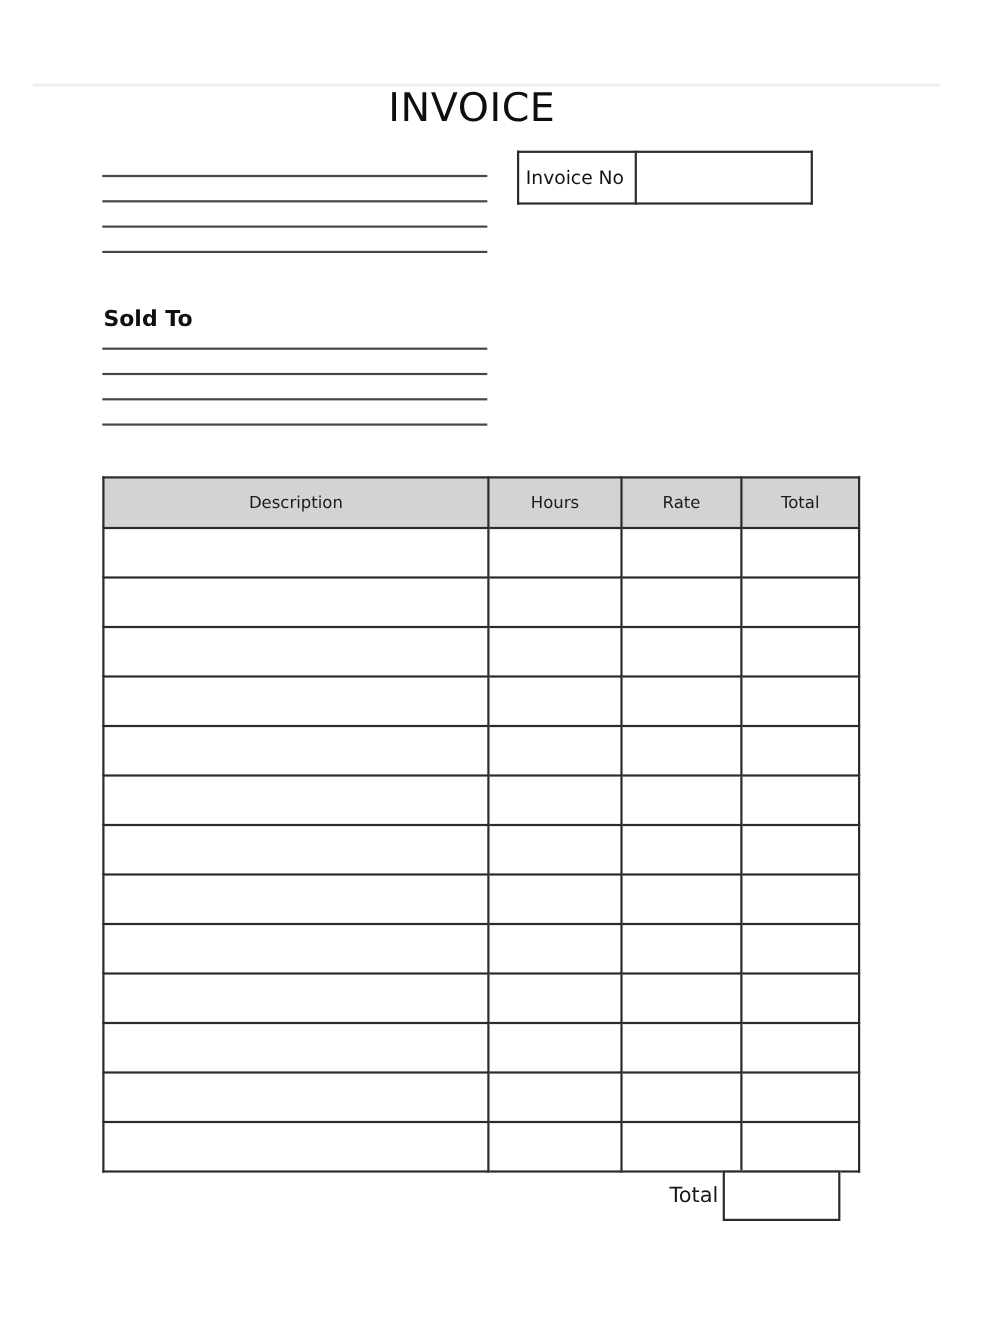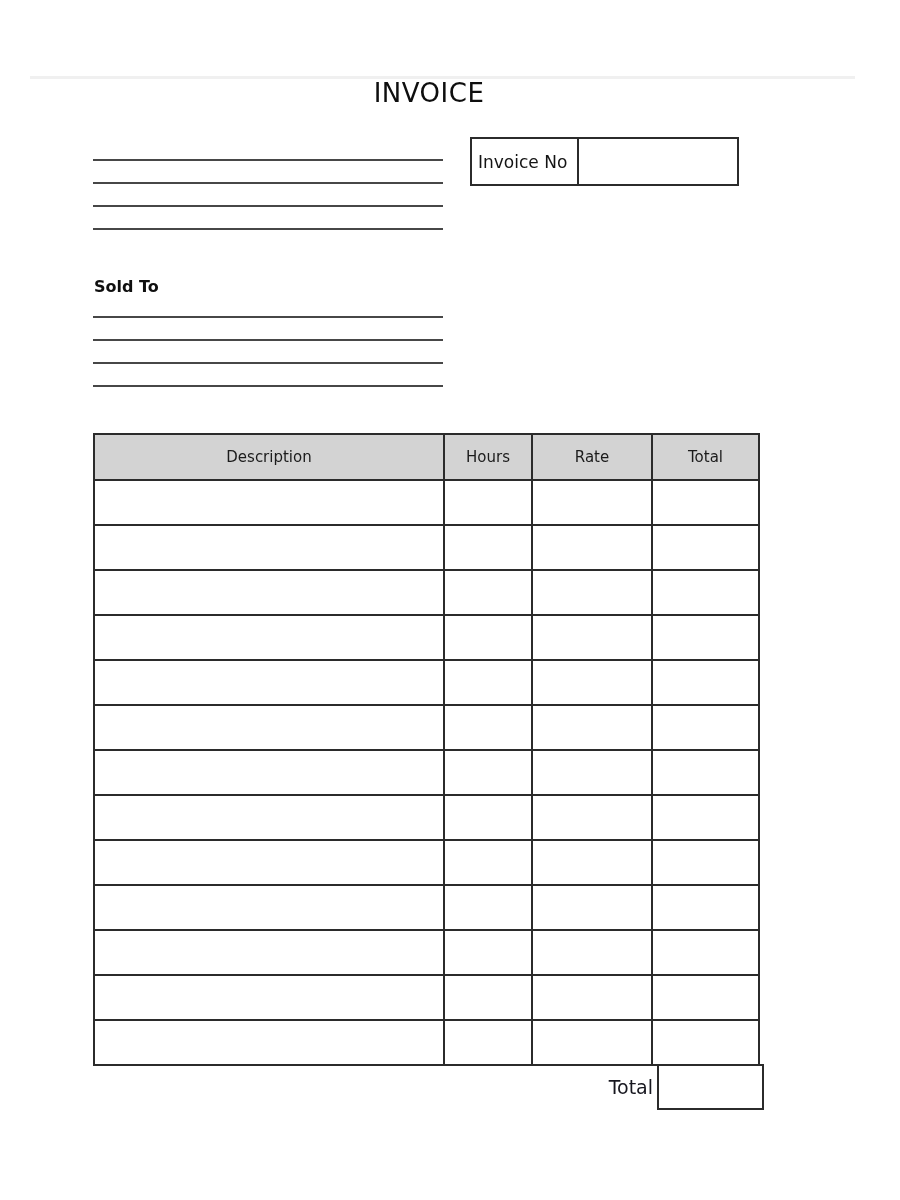--- a/index.html
+++ b/index.html
@@ -14,21 +14,21 @@
   .page { position: absolute; inset: 0; background: #ffffff; }
 
   .top-divider {
     position: absolute; left: 30px; top: 76px;
     width: 825px; height: 3px; background: #f0f0f0;
   }
 
   .title {
     position: absolute; left: 93px; top: 78px; width: 672px;
     text-align: center;
-    font-size: 26px; font-weight: 400; color: #0e0e0e;
+    font-size: 36px; font-weight: 400; color: #0e0e0e;
     letter-spacing: 0.5px;
   }
 
   
   .lines-block { position: absolute; left: 93px; width: 350px; }
   .lines-billfrom { top: 159px; }
   .lines-soldto  { top: 316px; }
   .fill-line {
     width: 350px; height: 2px; background: #474747;
     margin-bottom: 21px;
@@ -43,36 +43,36 @@
     border: 2px solid #2b2b2b;
     height: 47px;
     font-size: 17px;
     vertical-align: middle;
   }
   .meta-table td.meta-label { width: 107px; padding-left: 6px; color: #141414; }
   .meta-table td.meta-value { width: 160px; }
 
   .sold-to {
     position: absolute; left: 94px; top: 277px;
-    font-size: 16px; font-weight: 700; color: #0f0f0f;
+    font-size: 20px; font-weight: 700; color: #0f0f0f;
   }
 
   
   .items-table { position: absolute; left: 93px; top: 433px; }
   .items-table th, .items-table td { border: 2px solid #2b2b2b; }
   .items-table th {
     background: #d3d3d3;
     height: 46px;
     font-size: 15px; font-weight: 400; color: #1b1b1b;
     text-align: center; vertical-align: middle;
   }
   .items-table td { height: 45px; background: #ffffff; }
   .col-description { width: 350px; }
-  .col-hours { width: 88px; }
-  .col-rate { width: 120px; margin-top: 28px; }
+  .col-hours { width: 121px; }
+  .col-rate { width: 109px; margin-top: 28px; }
   .col-total { width: 107px; }
 
   .grand-total-label {
     position: absolute; left: 455px; top: 1076px; width: 198px;
     text-align: right;
     font-size: 19px; color: #17171f;
   }
   .grand-total-box {
     position: absolute; left: 657px; top: 1064px;
     width: 107px; height: 46px;

